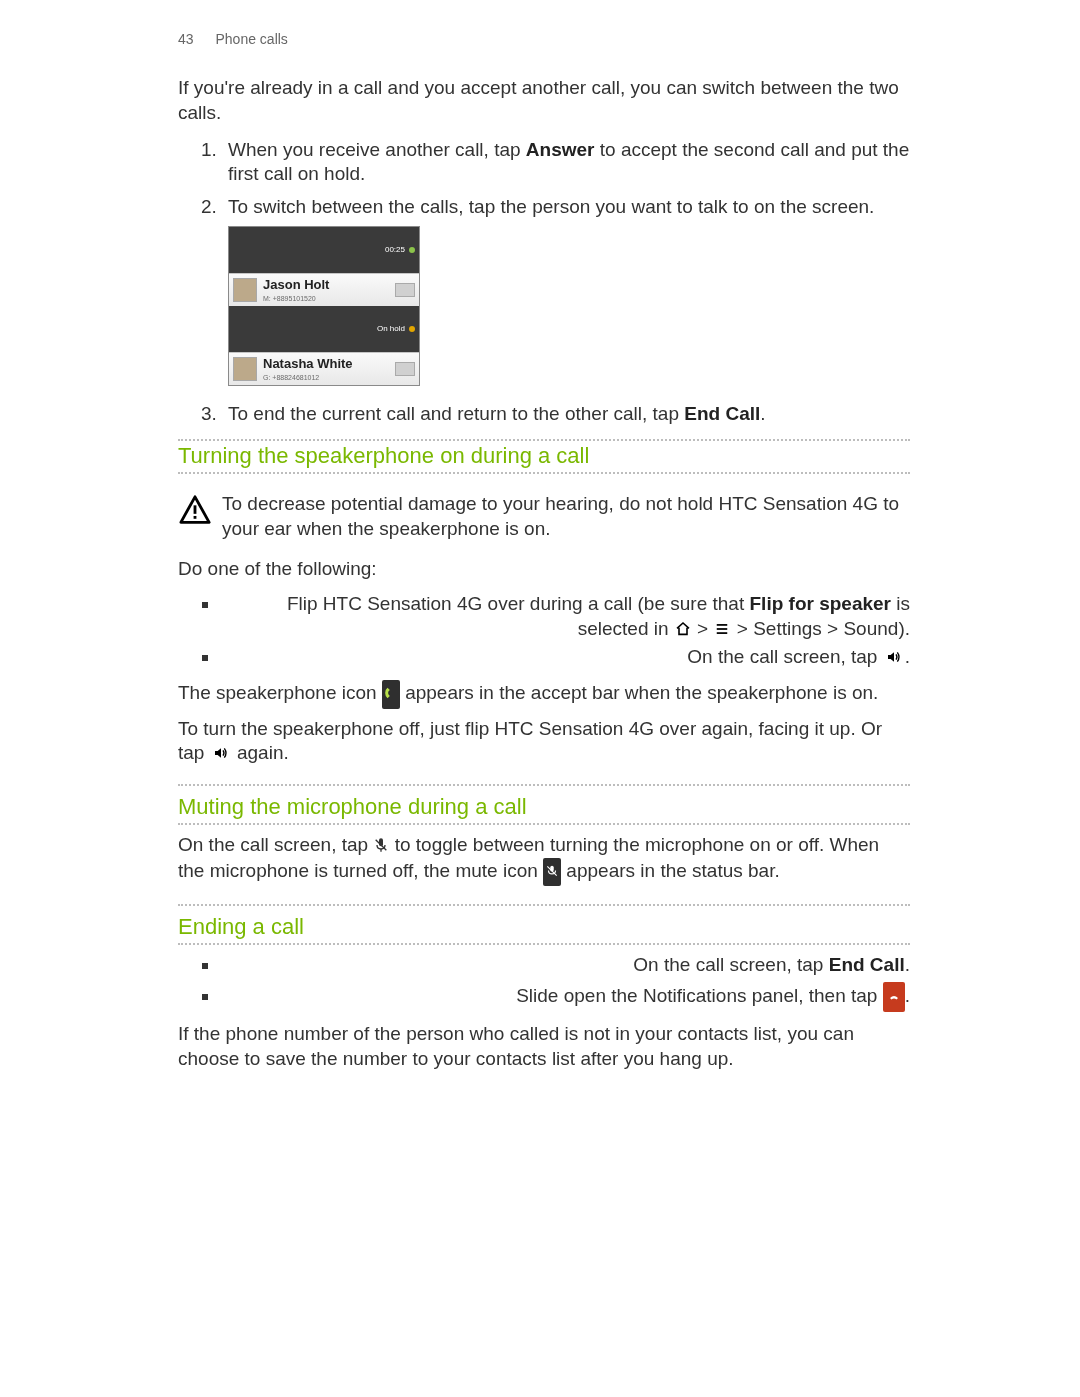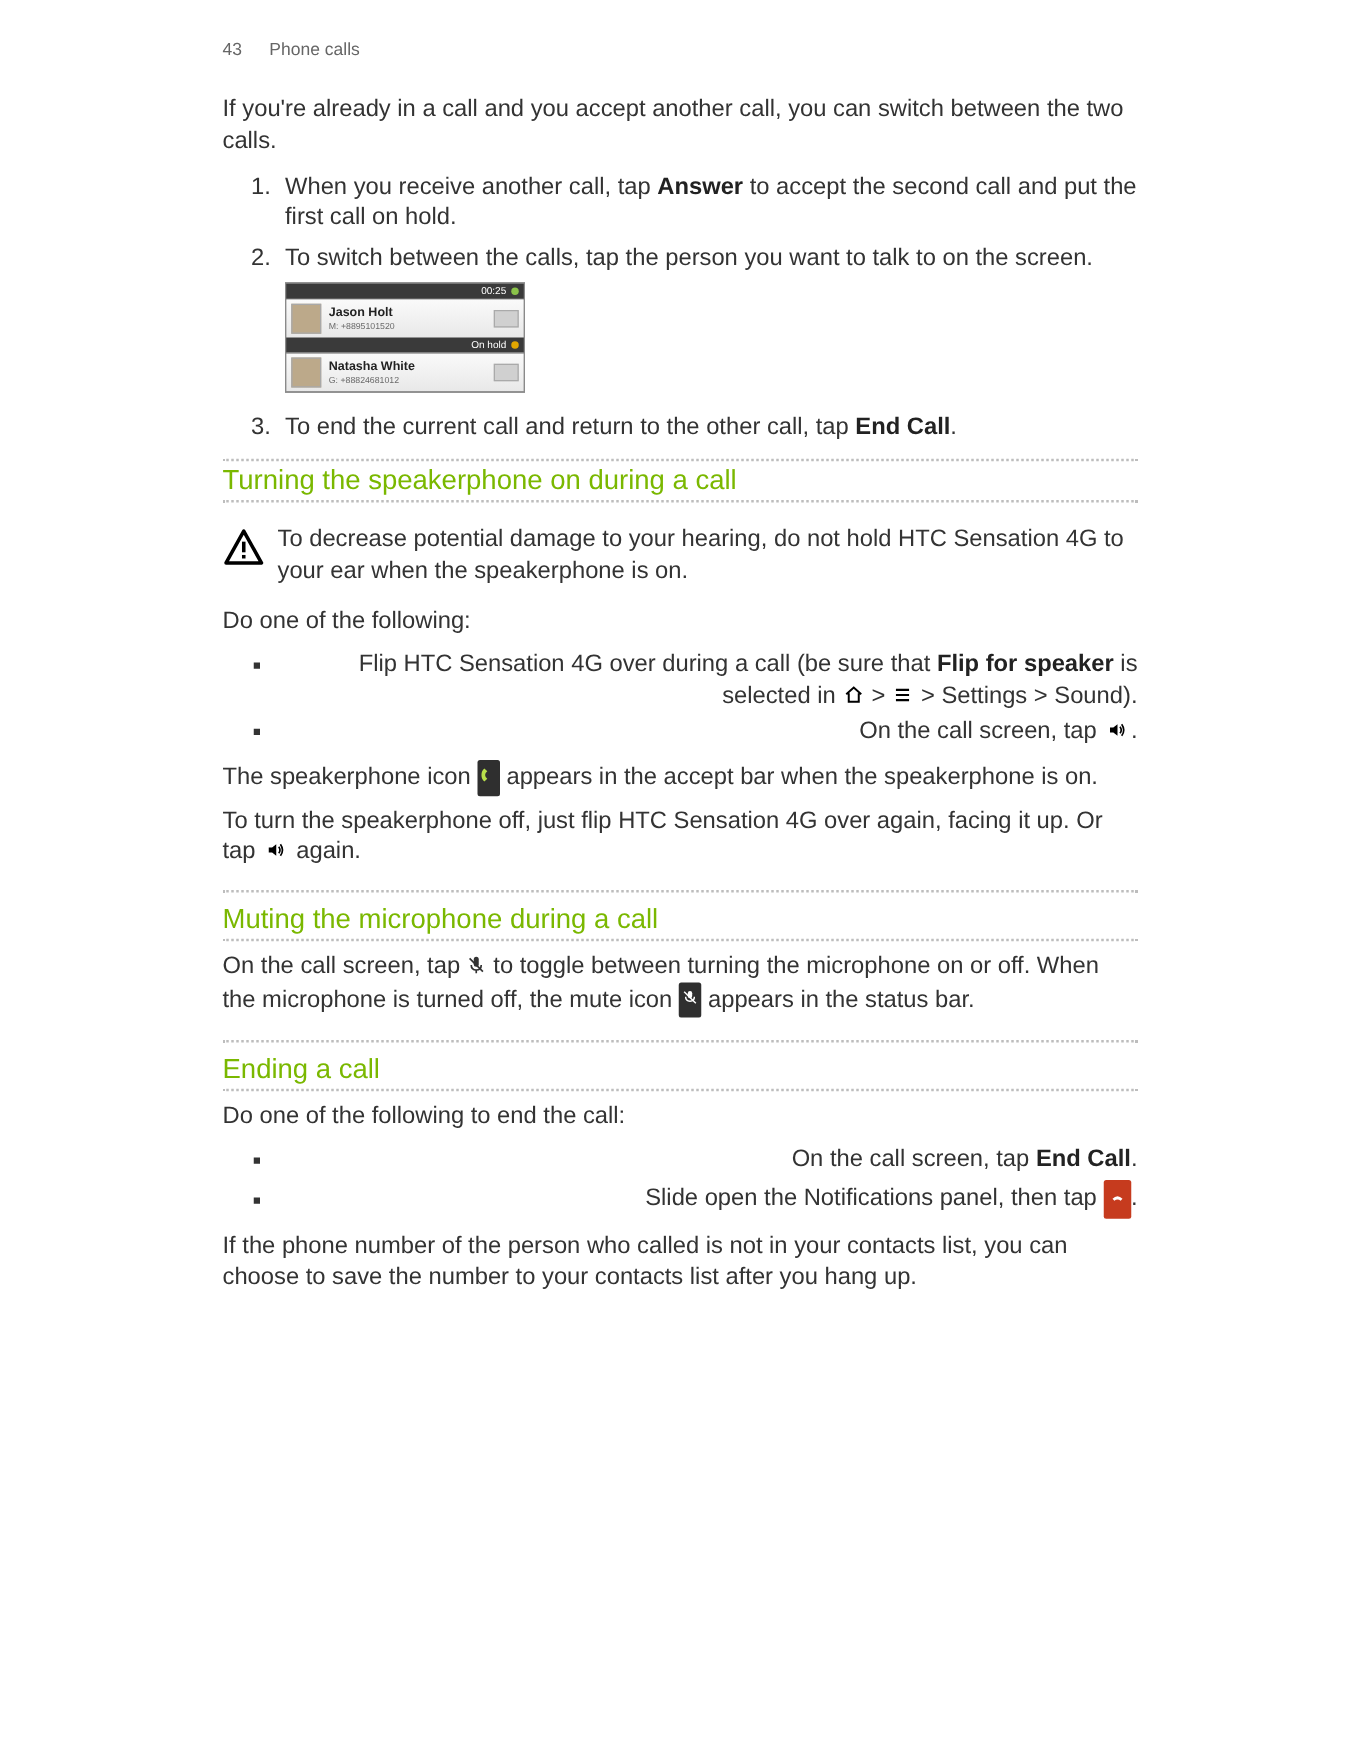--- a/index.html
+++ b/index.html
@@ -53,35 +53,35 @@
   
   .callshot {
     width: 190px;
     margin: 6px 0 8px 0;
     font-family: Arial, sans-serif;
     border: 1px solid #8a8a8a;
     background: #3a3a3a;
   }
   .callshot .bar {
     display:flex; justify-content:flex-end; align-items:center;
-    font-size: 8px; color:#fff; padding:1px 4px;
+    font-size: 8px; color:#fff; padding:18px 4px;
   }
   .callshot .bar .dot { width:6px; height:6px; border-radius:3px; margin-left:4px; }
   .callshot .bar.top .dot { background:#8bc34a; }
   .callshot .bar.mid .dot { background:#e2a600; }
   .callshot .row {
     background: linear-gradient(#fafafa,#e8e8e8);
     display:flex; align-items:center; padding:3px 4px;
     border-top:1px solid #c5c5c5;
   }
   .callshot .av {
     width:22px; height:22px; background:#bca98a; border:1px solid #a8a8a8; margin-right:6px;
   }
   .callshot .txt { flex:1; }
-  .callshot .nm { font-size:10px; font-weight:700; color:#222; }
+  .callshot .nm { font-size:13px; font-weight:700; color:#222; }
   .callshot .nb { font-size:7px; color:#6b6b6b; }
   .callshot .bt { width:18px; height:12px; background:#d0d0d0; border:1px solid #aaa; }
 </style>
 </head>
 <body>
 
 <div class="page">
 
   <div class="hdr">
     <span class="pg">43</span>
@@ -179,21 +179,20 @@
           <line x1="4" y1="4" x2="20" y2="20" stroke="#333" stroke-width="2"></line>
         </svg></span><span> to toggle between turning the microphone on or off. When the microphone is turned off, the mute icon </span><span class="ic-box"><svg width="14" height="14" viewBox="0 0 24 24">
           <rect x="9" y="3" width="6" height="10" rx="3" fill="#fff"></rect>
           <path d="M6 11 Q6 17 12 17 Q18 17 18 11" fill="none" stroke="#fff" stroke-width="2"></path>
           <line x1="4" y1="4" x2="20" y2="20" stroke="#fff" stroke-width="2"></line>
         </svg></span><span> appears in the status bar.</span>
   </p>
 
   <hr class="dotrule">
   <h2 class="sec" style="border-top:none">Ending a call</h2>
-  <p>Do one of the following to end the call:</p>
   <ul class="sq">
     <li>
       <span>On the call screen, tap </span><span class="bold">End Call</span><span>.</span>
     </li>
     <li>
       <span>Slide open the Notifications panel, then tap </span><span class="ic-red"><svg width="14" height="12" viewBox="0 0 24 24">
             <path d="M4 14 Q12 6 20 14 L17 17 Q12 13 7 17 Z" fill="#fff"></path>
           </svg></span><span>.</span>
     </li>
   </ul>

